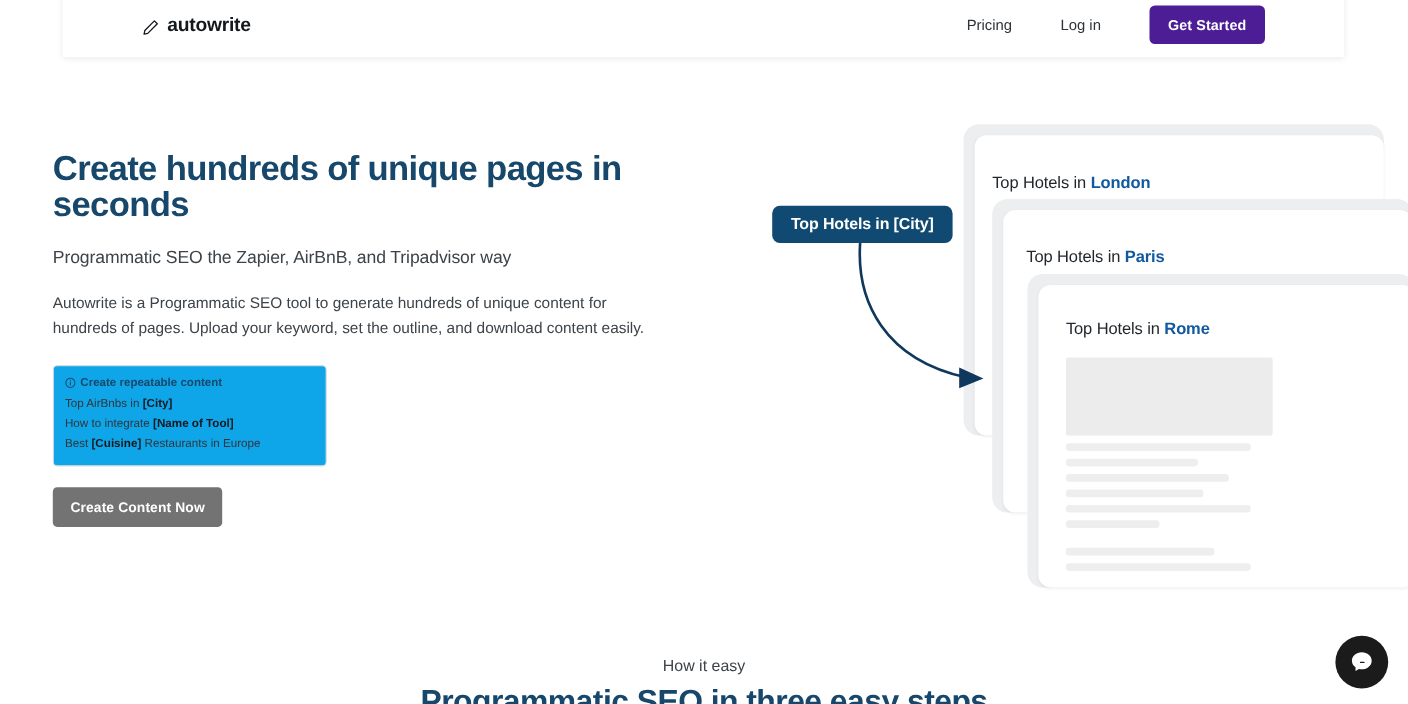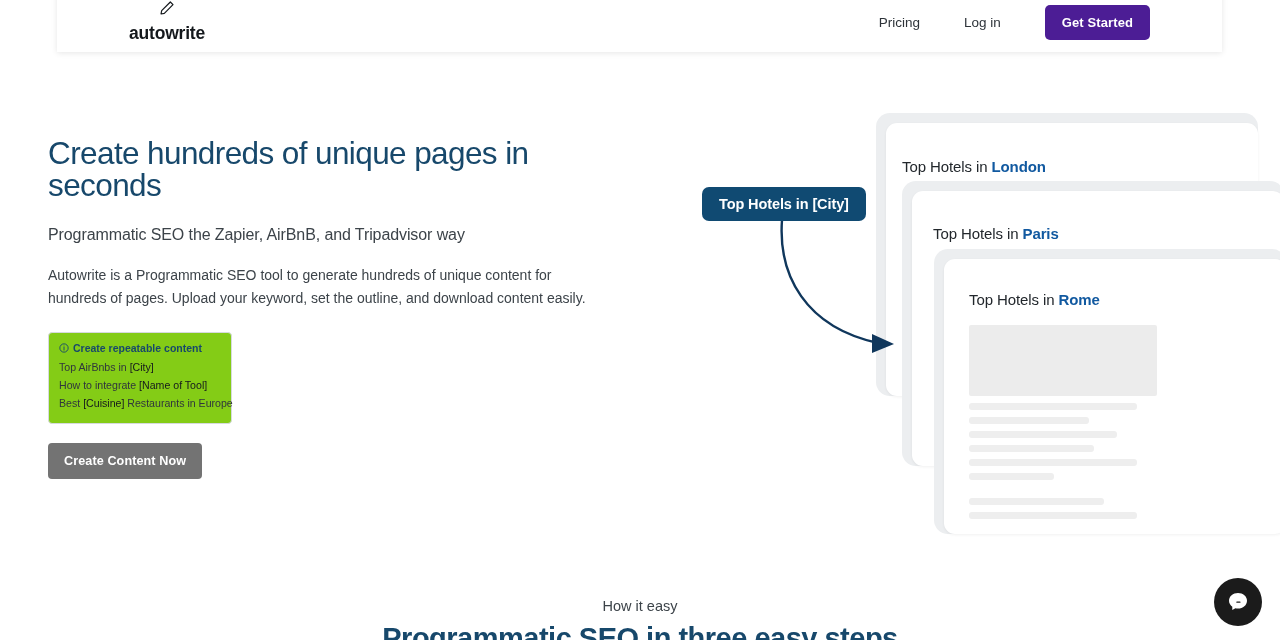--- a/index.html
+++ b/index.html
@@ -19,27 +19,26 @@
     background: #ffffff;
     box-shadow: 0 1px 6px rgba(0,0,0,0.10);
     display: flex;
     align-items: center;
     justify-content: space-between;
     padding: 0 72px 0 72px;
     z-index: 30;
   }
   .logo {
     display: flex;
-    align-items: center;
+    align-items: flex-end;
     gap: 7px;
     font-size: 17.5px;
     font-weight: bold;
     color: #14181c;
     letter-spacing: -0.2px;
-    flex-direction: column;
   }
   .logo .pencil { display: block; width: 16px; height: 16px; }
   .nav {
     display: flex;
     align-items: center;
     gap: 44px;
   }
   .nav-link {
     font-size: 13.5px;
     color: #2d3339;
@@ -62,21 +61,21 @@
 
   
   .hero-left {
     position: absolute;
     left: 48px; top: 138px;
     width: 560px;
   }
   .hero-title {
     font-size: 31.5px;
     line-height: 1.0;
-    font-weight: normal;
+    font-weight: bold;
     color: #17486b;
     letter-spacing: -0.6px;
     max-width: 520px;
   }
   .hero-sub {
     margin-top: 25px;
     font-size: 16px;
     color: #3c4349;
     letter-spacing: -0.1px;
   }
@@ -84,43 +83,43 @@
     margin-top: 20px;
     font-size: 14px;
     line-height: 1.63;
     color: #3c4349;
     max-width: 540px;
   }
 
   
   .example-box {
     margin-top: 22px;
-    width: 184px;
+    width: 249px;
     border: 1px solid #d6dade;
     border-radius: 4px;
     padding: 9px 11px 11px 10px;
-    background: #84cc16;
+    background: #0ea5e9;
   }
   .example-head {
     display: flex;
     align-items: center;
     gap: 4px;
     font-size: 10.5px;
     font-weight: bold;
     color: #17486b;
     margin-bottom: 4px;
   }
   .info-icon { display: block; width: 10px; height: 10px; }
   .example-line {
     font-size: 10.6px;
     color: #30363c;
     line-height: 1.72;
     white-space: nowrap;
   }
-  .example-line b { font-weight: normal; color: #15191d; }
+  .example-line b { font-weight: bold; color: #15191d; }
 
   .cta {
     margin-top: 19px;
     background: #737373;
     color: #ffffff;
     border: none;
     border-radius: 4px;
     font-family: "Liberation Sans", sans-serif;
     font-size: 12.6px;
     font-weight: bold;

